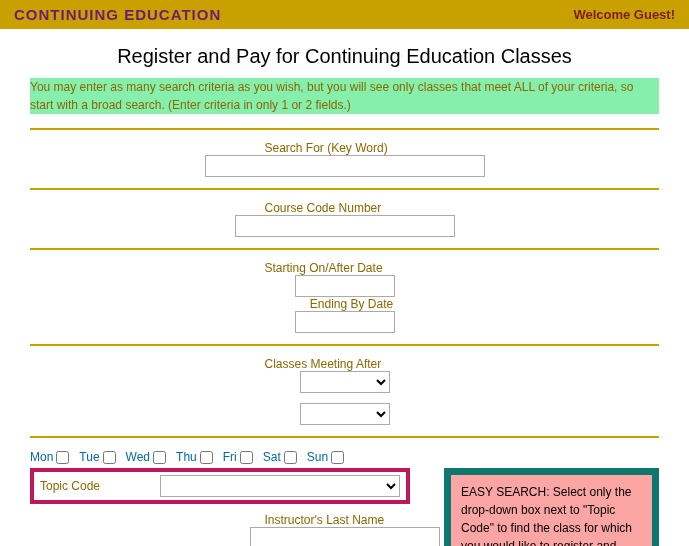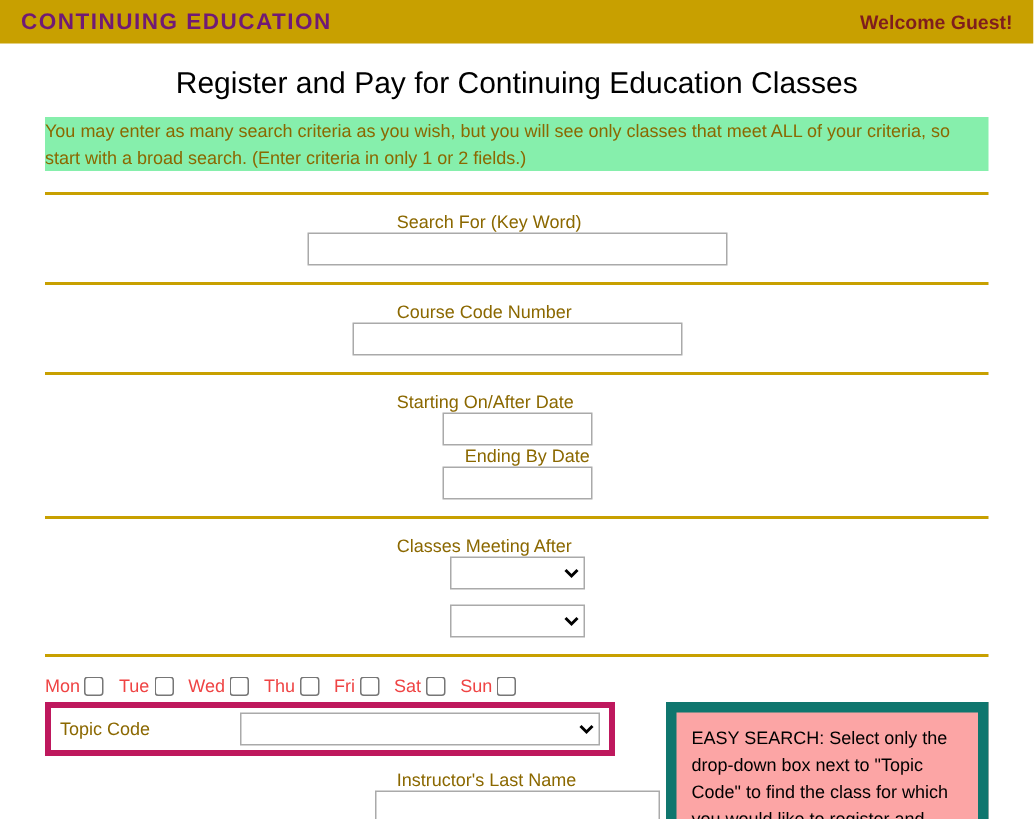--- a/index.html
+++ b/index.html
@@ -128,21 +128,21 @@
     }
 
     .day-item {
       display: flex;
       align-items: center;
       margin-right: 10px;
     }
 
     .day-label {
       font-size: 12px;
-      color: #ef4444;
+      color: #0369a1;
       margin-right: 3px;
     }
 
     .day-checkbox {
       cursor: pointer;
     }
 
     .submit-btn {
       background: #fca5a5;
       color: #000;

